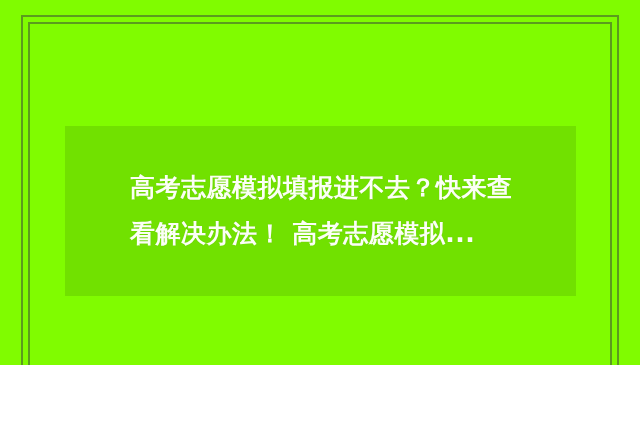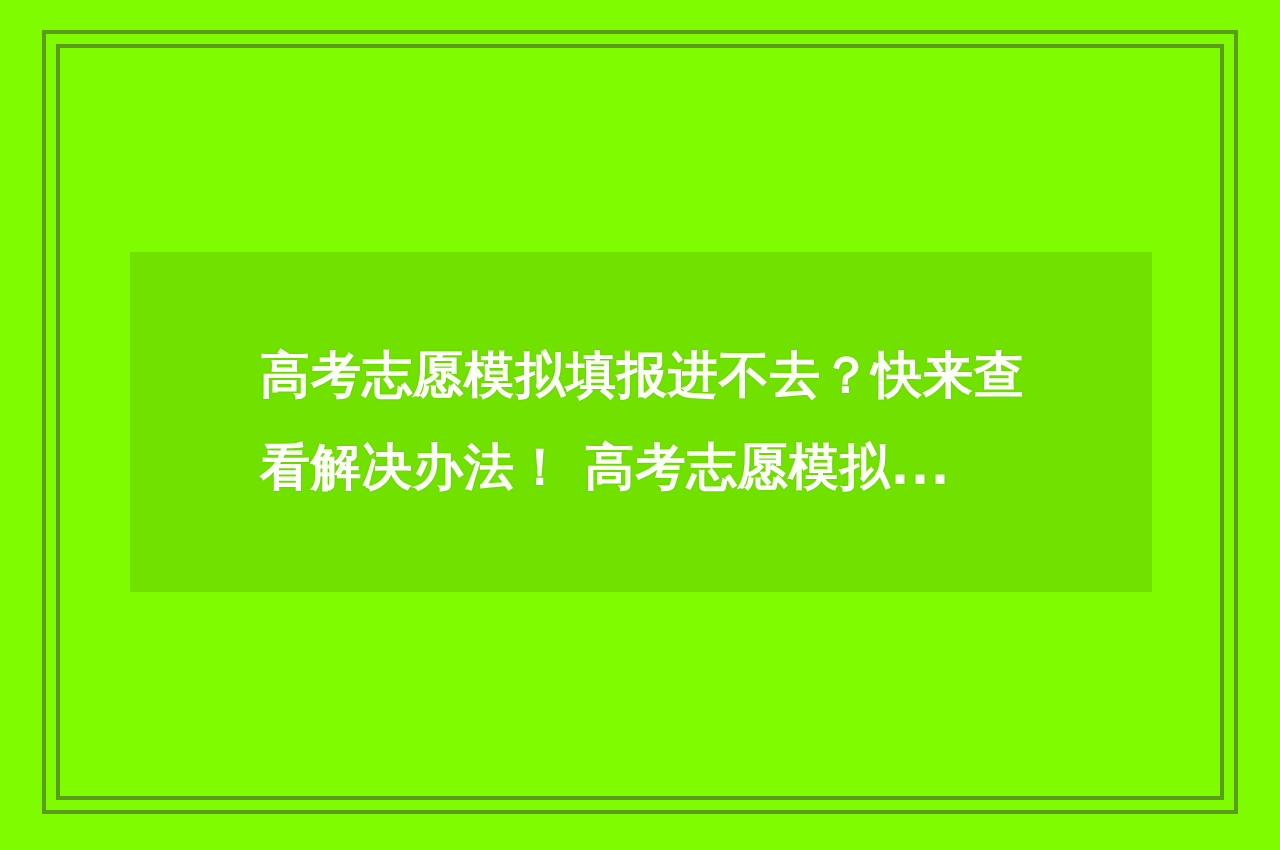--- a/index.html
+++ b/index.html
@@ -8,21 +8,21 @@
     background: #ffffff;
   }
   body {
     font-family: "DejaVu Sans", "Liberation Sans", sans-serif;
   }
 
   
   #canvas {
     position: relative;
     width: 640px;
-    height: 425px;
+    height: 365px;
     overflow: hidden;
     background: #80fc00;
   }
 
   
   .frame-outer {
     position: absolute;
     left: 21px;
     top: 15px;
     width: 598px;

